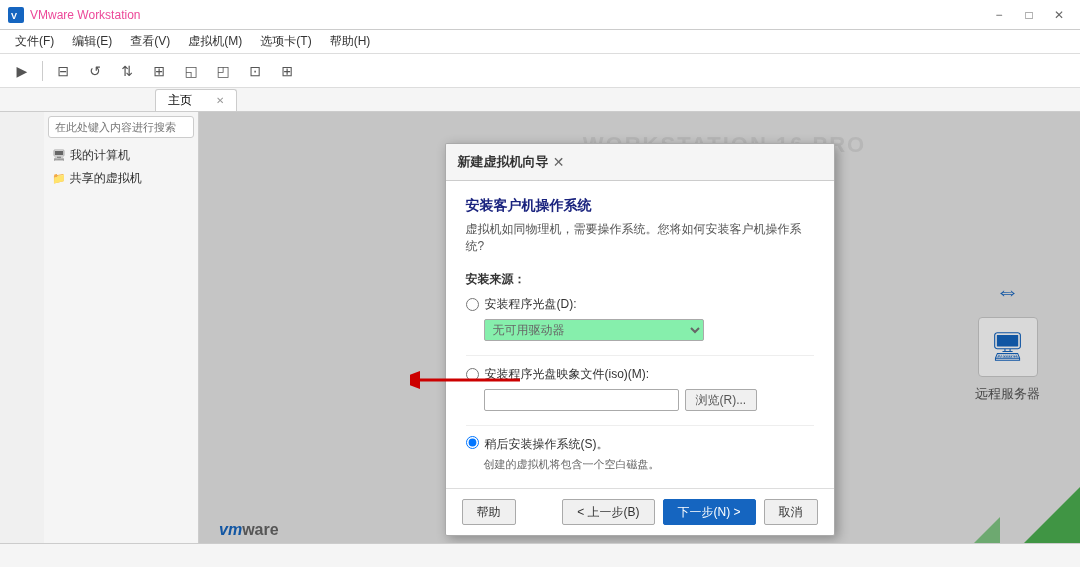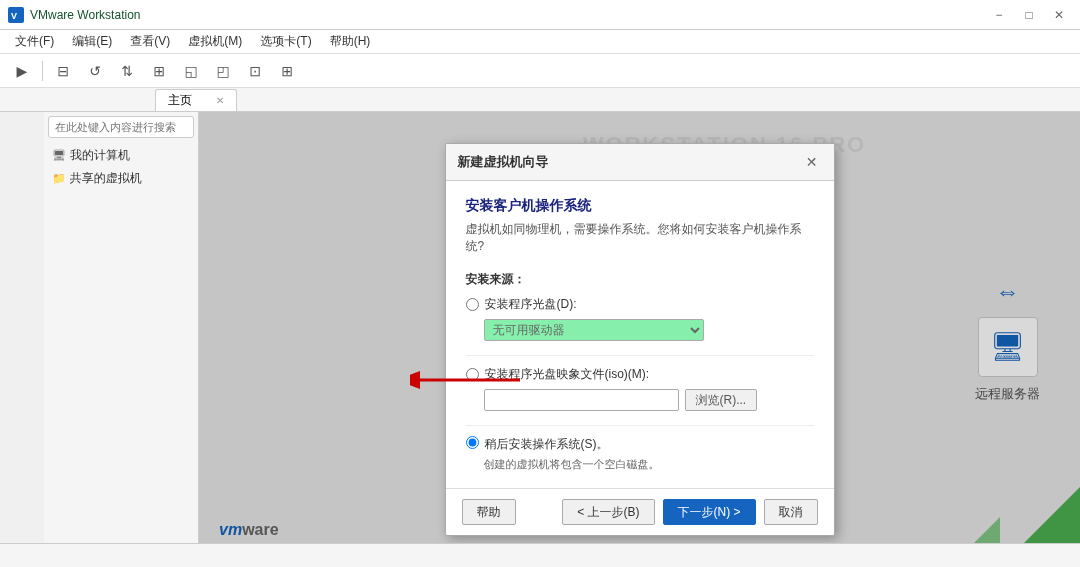--- a/index.html
+++ b/index.html
@@ -27,21 +27,21 @@
       align-items: center;
       gap: 6px;
     }
     .title-bar-icon {
       width: 16px;
       height: 16px;
       background: #1565c0;
       border-radius: 2px;
       display: flex; align-items: center; justify-content: center;
     }
-    .title-bar-text { font-size: 12px; color: #14532d; }
+    .title-bar-text { font-size: 12px; color: #ec4899; }
     .title-bar-controls { display: flex; gap: 4px; }
     .title-btn {
       width: 26px; height: 20px;
       background: none;
       border: none;
       cursor: pointer;
       font-size: 12px;
       color: #666;
       display: flex; align-items: center; justify-content: center;
     }
@@ -234,21 +234,21 @@
       background: #fff;
       border: 1px solid #aaa;
       box-shadow: 3px 3px 12px rgba(0,0,0,0.3);
       width: 390px;
       border-radius: 2px;
     }
     .dialog-title-bar {
       background: #f5f5f5;
       border-bottom: 1px solid #ccc;
       padding: 8px 12px;
-      display: flex; align-items: center; justify-content: space-between;
+      display: flex; align-items: center; 
       border-radius: 2px 2px 0 0;
     }
     .dialog-title { font-size: 13px; font-weight: bold; color: #333; }
     .dialog-close-btn {
       width: 20px; height: 20px;
       border: none; background: none;
       cursor: pointer;
       font-size: 14px;
       color: #666;
       display: flex; align-items: center; justify-content: center;

